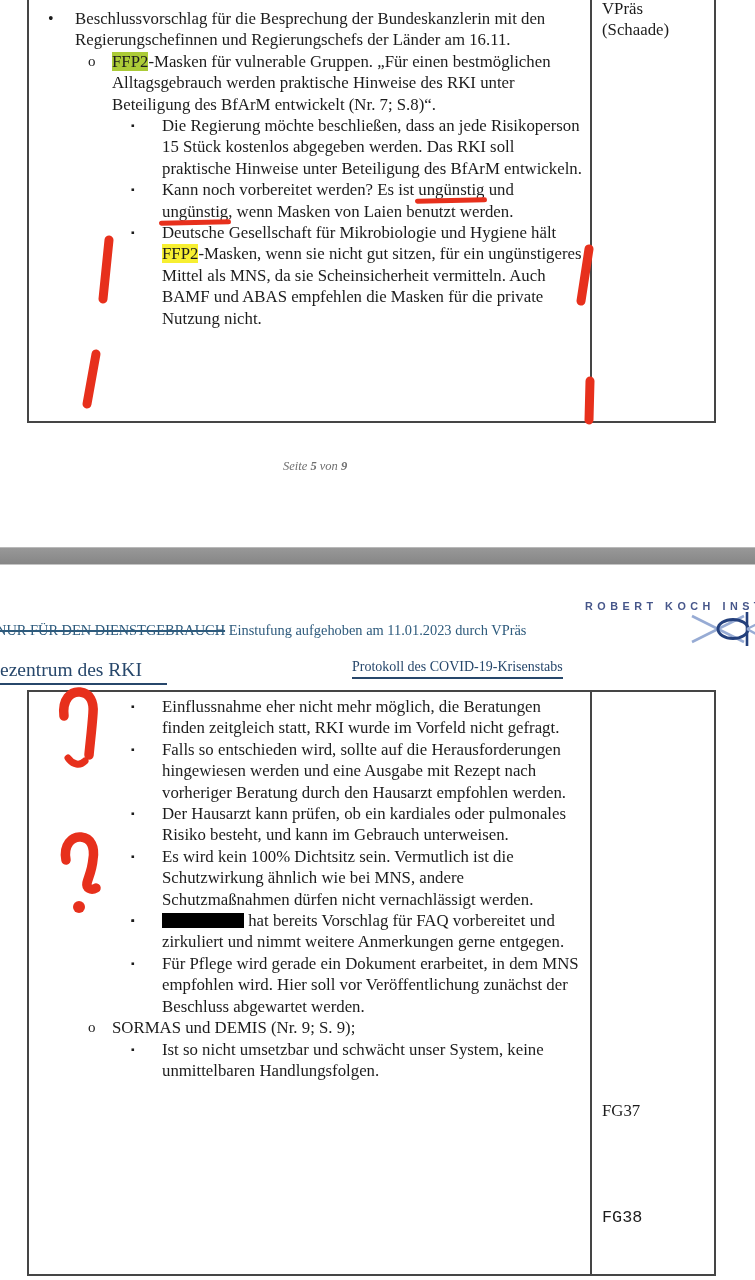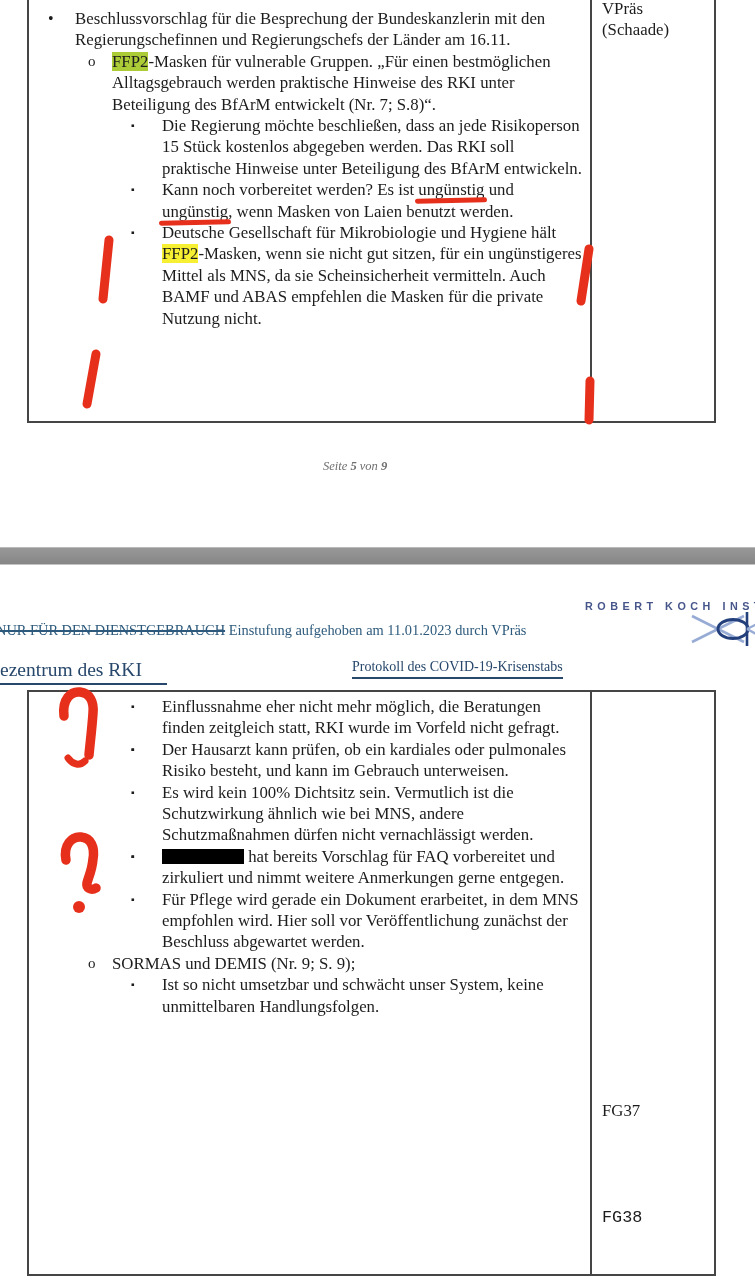--- a/index.html
+++ b/index.html
@@ -30,21 +30,21 @@
 
   .run{}
   .run-hl-green{background:#abcb37;}
   .run-hl-yellow{background:#f7ef31;}
   .run-red-underline{position:relative;white-space:nowrap;}
   .run-red-underline::after{content:"";position:absolute;left:-3px;right:-3px;bottom:-4px;height:5px;
       background:#e7301c;border-radius:3px;transform:rotate(-1.2deg);}
   .run-redacted{display:inline-block;width:82px;height:15px;background:#000;vertical-align:-2px;}
 
   
-  #footer1{position:absolute;left:283px;top:459px;font-size:12.5px;font-style:italic;color:#6f6f6f;margin-left:40px;}
+  #footer1{position:absolute;left:283px;top:459px;font-size:12.5px;font-style:italic;color:#6f6f6f;}
   #footer1 b{font-weight:bold;}
 
   
   #page-break-bar{position:absolute;left:0;top:547px;width:755px;height:16px;
       background:linear-gradient(#989898,#868686);border-top:1px solid #b9b9b9;border-bottom:1px solid #c4c4c4;}
 
   
   #wordmark{position:absolute;left:585px;top:600px;font-family:"Liberation Sans",sans-serif;
       font-size:10.8px;font-weight:700;letter-spacing:4.5px;color:#46568a;white-space:nowrap;}
   #fish-logo{position:absolute;left:690px;top:612px;}
@@ -102,21 +102,21 @@
 
   <div id="doc-header">
     <span class="hl">ezentrum des RKI</span>
     <span class="hr">Protokoll des COVID-19-Krisenstabs</span>
   </div>
 
   <div id="table2" class="doc-table">
     <div class="col-divider"></div>
     <div class="cell-main">
         <div class="li l3"><span class="marker m3">▪</span><span class="run">Einflussnahme eher nicht mehr möglich, die Beratungen finden zeitgleich statt, RKI wurde im Vorfeld nicht gefragt.</span></div>
-        <div class="li l3"><span class="marker m3">▪</span></div>
+        <div class="li l3"><span class="marker m3">▪</span><span class="run">Falls so entschieden wird, sollte auf die Herausforderungen hingewiesen werden und eine Ausgabe mit Rezept nach vorheriger Beratung durch den Hausarzt empfohlen werden.</span></div>
         <div class="li l3"><span class="marker m3">▪</span><span class="run">Der Hausarzt kann prüfen, ob ein kardiales oder pulmonales Risiko besteht, und kann im Gebrauch unterweisen.</span></div>
         <div class="li l3"><span class="marker m3">▪</span><span class="run">Es wird kein 100% Dichtsitz sein. Vermutlich ist die Schutzwirkung ähnlich wie bei MNS, andere Schutzmaßnahmen dürfen nicht vernachlässigt werden.</span></div>
         <div class="li l3"><span class="marker m3">▪</span></div>
         <div class="li l3"><span class="marker m3">▪</span><span class="run-redacted"></span><span class="run"> hat bereits Vorschlag für FAQ vorbereitet und zirkuliert und nimmt weitere Anmerkungen gerne entgegen.</span></div>
         <div class="li l3"><span class="marker m3">▪</span><span class="run">Für Pflege wird gerade ein Dokument erarbeitet, in dem MNS empfohlen wird. Hier soll vor Veröffentlichung zunächst der Beschluss abgewartet werden.</span></div>
         <div class="li l2"><span class="marker m2">o</span><span class="run">SORMAS und DEMIS (Nr. 9; S. 9);</span></div>
         <div class="li l3"><span class="marker m3">▪</span><span class="run">Ist so nicht umsetzbar und schwächt unser System, keine unmittelbaren Handlungsfolgen.</span></div>
       </div>
     <div id="fg37" class="cell-right">FG37</div>
     <div id="fg38" class="cell-right">FG38</div>

